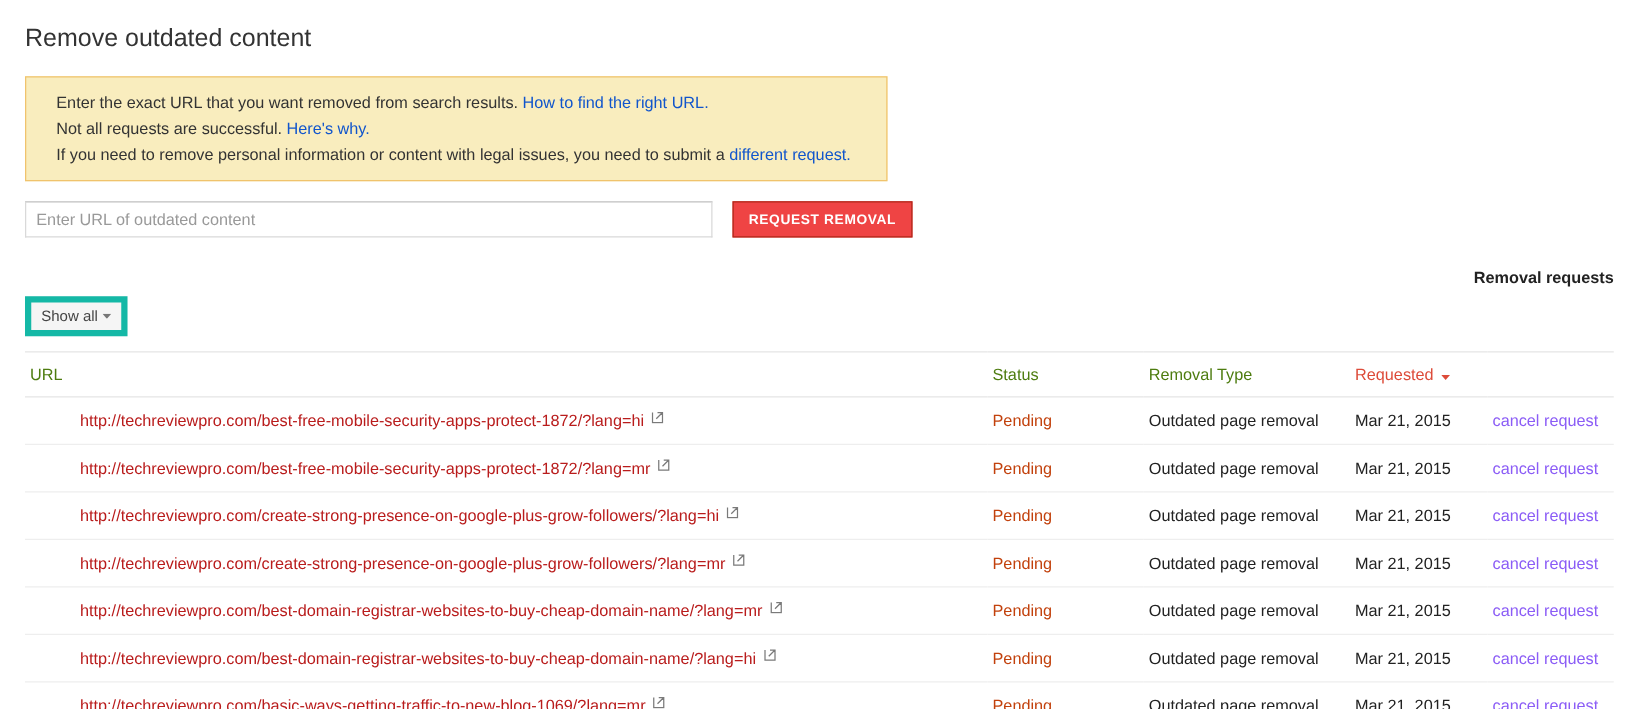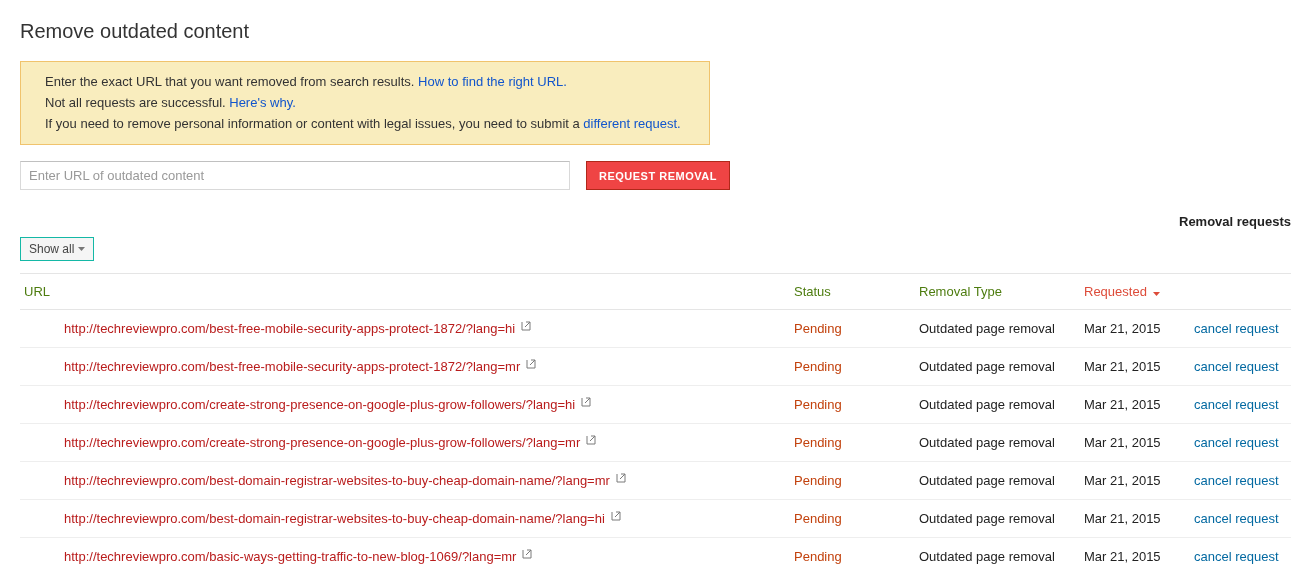--- a/index.html
+++ b/index.html
@@ -58,21 +58,21 @@
     letter-spacing: 0.5px;
   }
   .section-title {
     font-size: 13px;
     font-weight: bold;
     margin: 0 0 8px 0;
     text-align: right;
   }
   .filter-btn {
     background: #f5f5f5;
-    border: 1px solid #14b8a6;
+    border: 5px solid #14b8a6;
     color: #444;
     padding: 4px 8px;
     font-size: 12px;
     cursor: pointer;
     display: inline-flex;
     align-items: center;
     gap: 4px;
     margin-bottom: 12px;
   }
   .filter-btn svg { width: 7px; height: 4px; }
@@ -114,21 +114,21 @@
     gap: 6px;
     margin-left: 40px;
   }
   .ext-icon {
     width: 10px; height: 10px;
     display: inline-block;
     flex-shrink: 0;
   }
   .status-pending { color: #c2410c; }
   .cancel-link {
-    color: #0369a1;
+    color: #8b5cf6;
     text-decoration: none;
     cursor: pointer;
     text-align: center;
   }
 </style>
 </head>
 <body>
 
 
 

